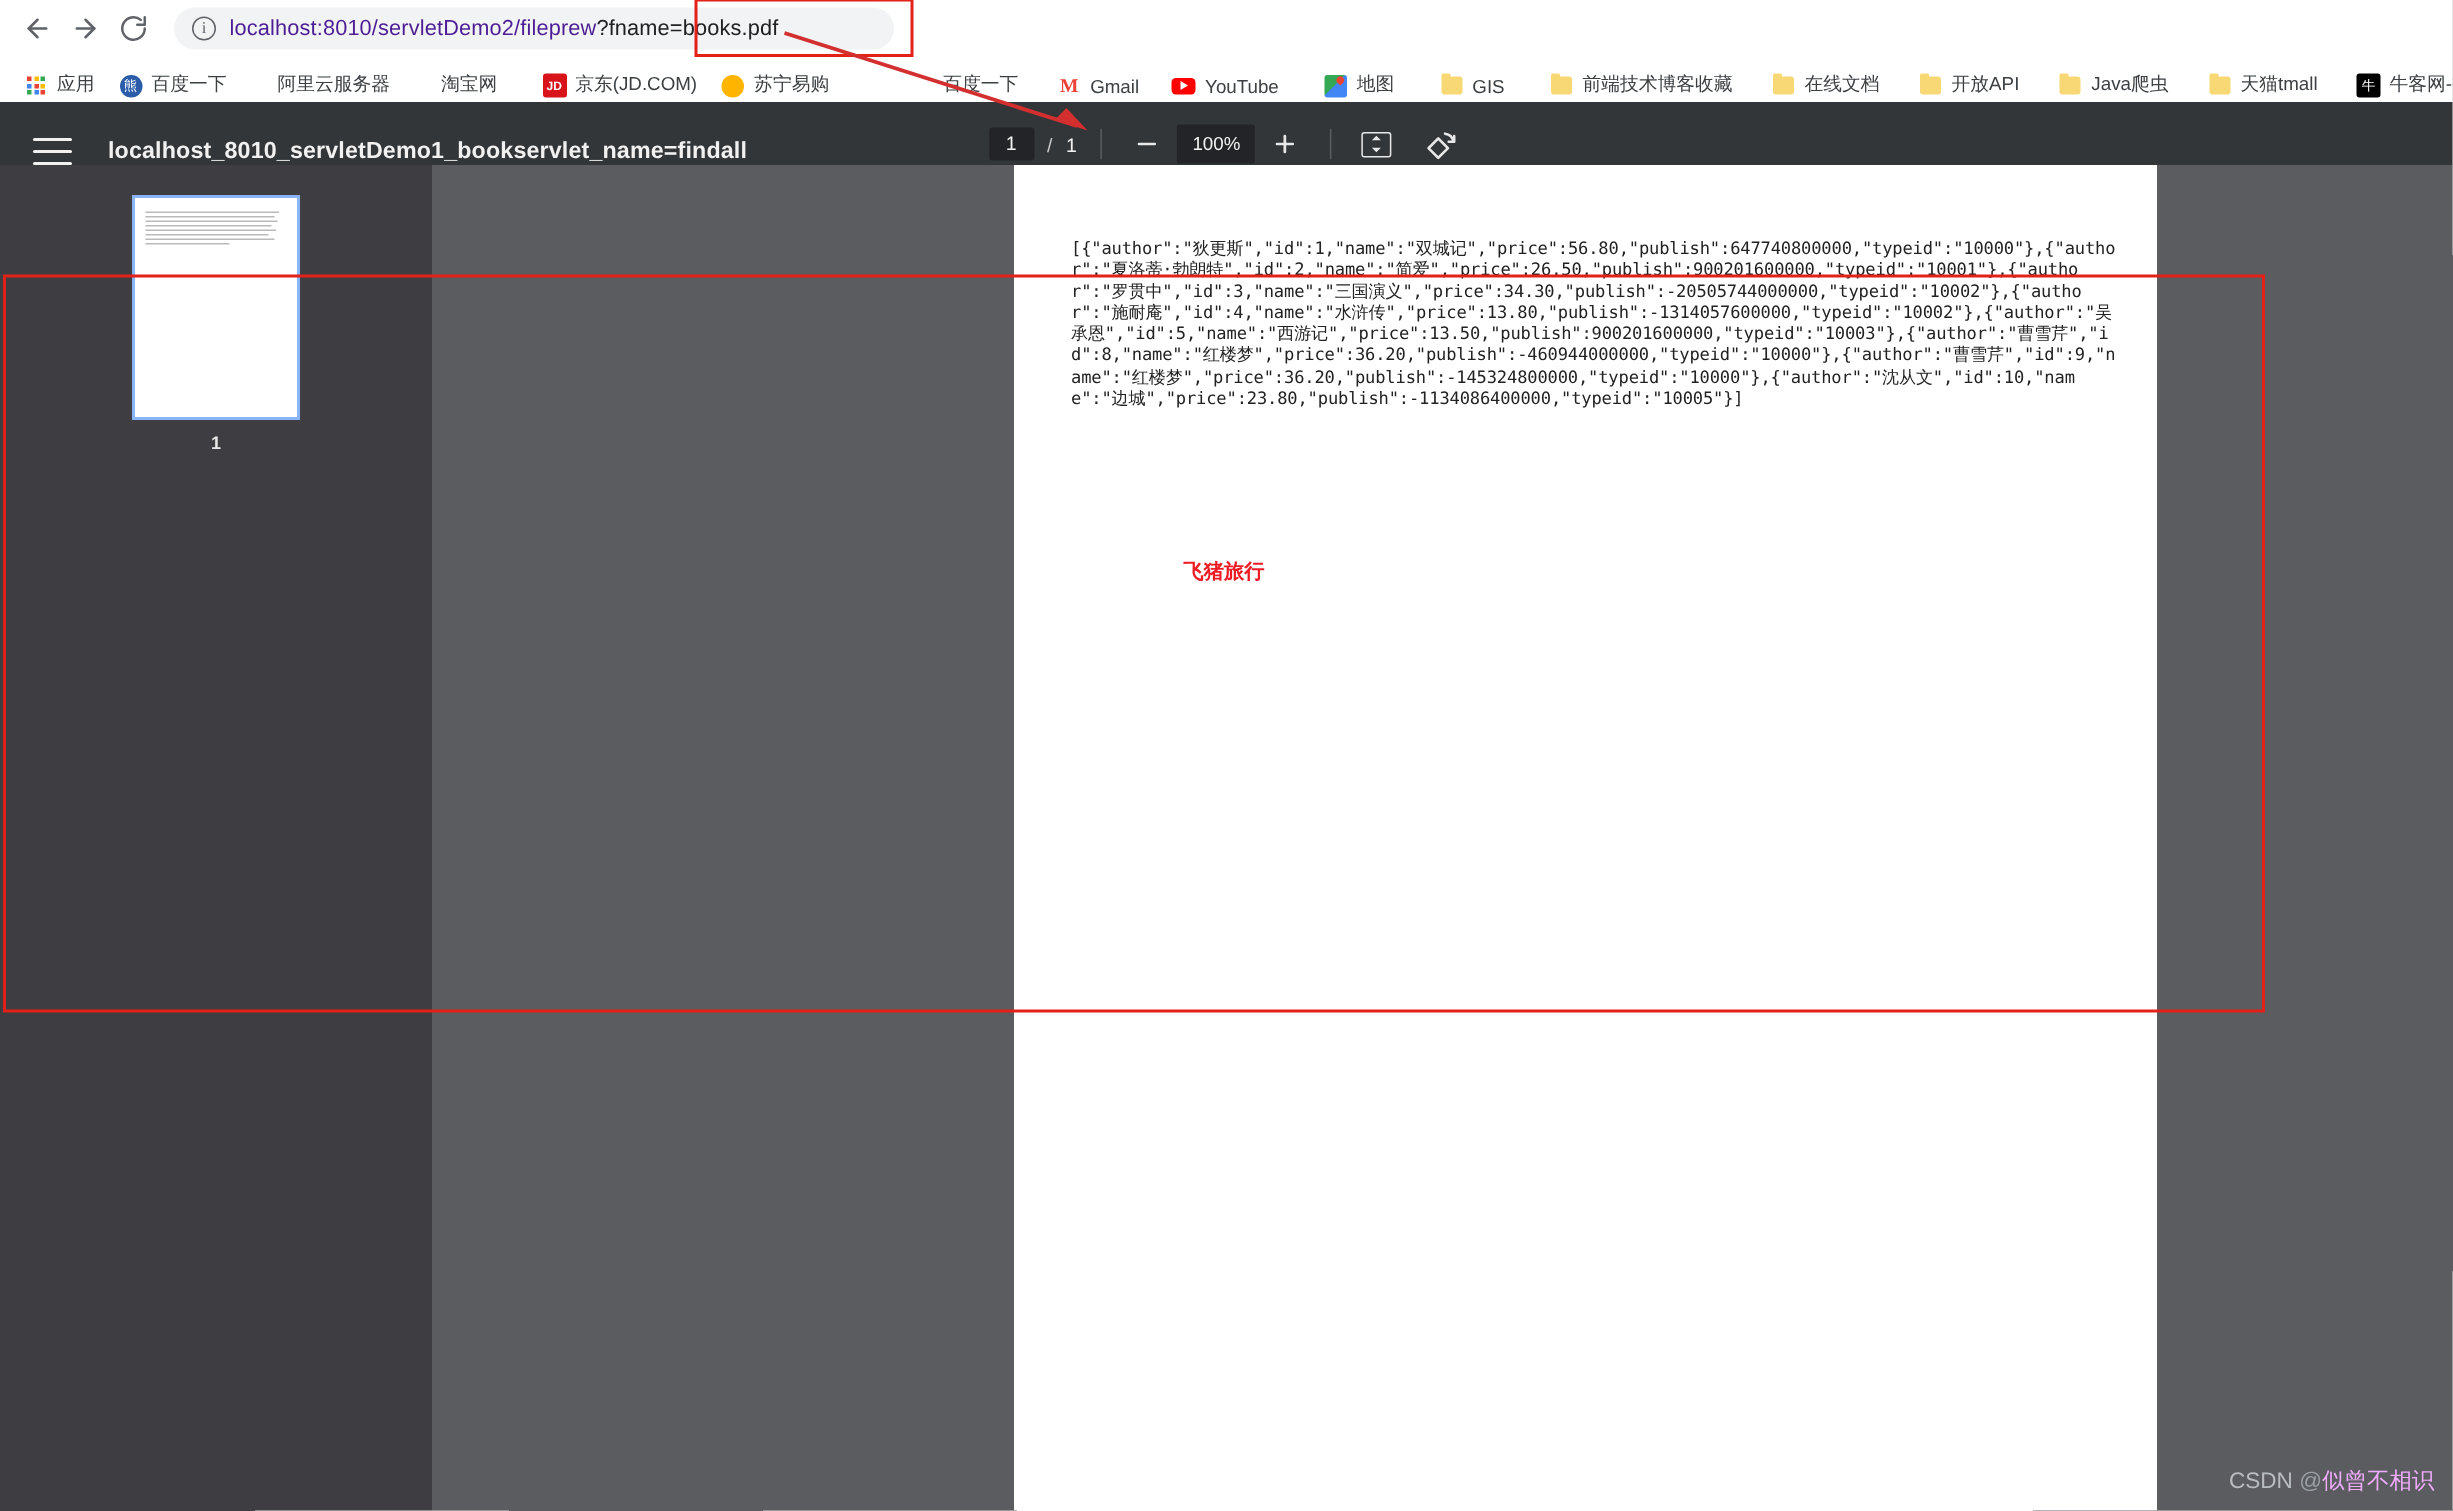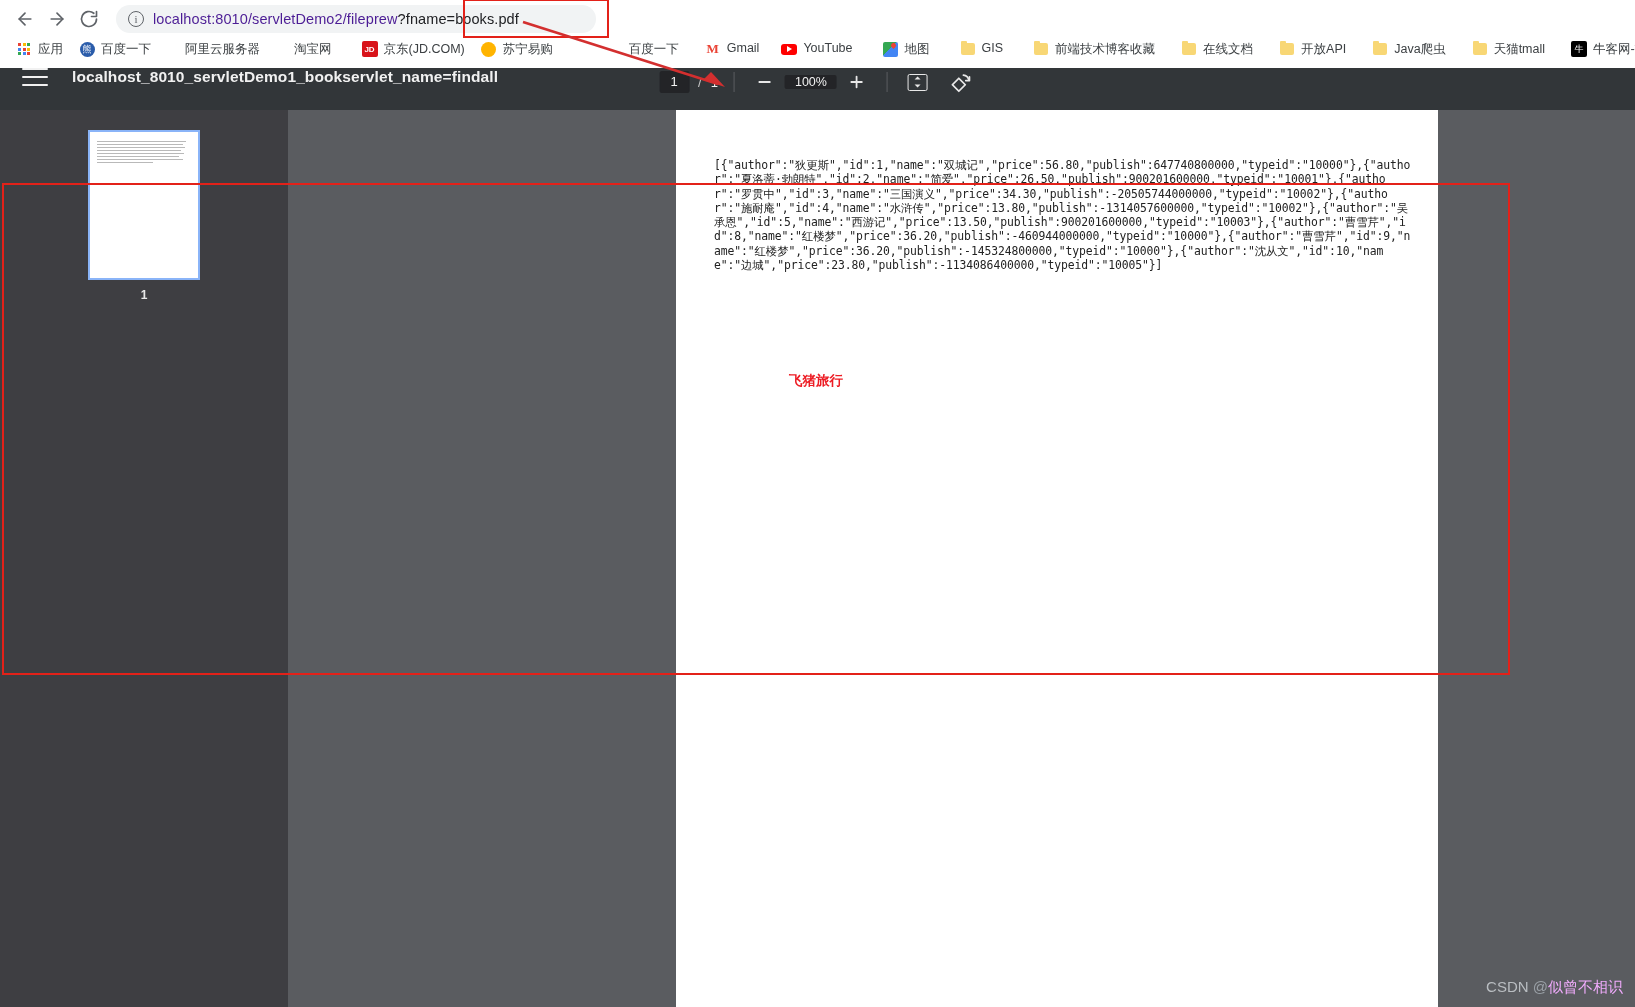--- a/index.html
+++ b/index.html
@@ -77,21 +77,21 @@
     display: flex;
     align-items: center;
     padding: 0 8px;
     gap: 0px;
     background: #ffffff;
     overflow: hidden;
     white-space: nowrap;
   }
   .bm {
     display: inline-flex;
-    align-items: flex-start;
+    align-items: flex-end;
     height: 24px;
     padding: 0 8px;
     gap: 6px;
     font-size: 12.5px;
     color: #3c4043;
     border-radius: 4px;
     flex: 0 0 auto;
   }
   .bm-label { white-space: nowrap; }
   .bm-ico { width: 16px; height: 16px; flex:0 0 auto; display:flex; align-items:center; justify-content:center; font-size:10px; }
@@ -136,21 +136,21 @@
   .pdf-viewer {
     position: relative;
     width: 1635px;
     height: 939px;
     background: #3e3e42;
   }
   .pdf-toolbar {
     height: 42px;
     background: #323639;
     display: flex;
-    align-items: flex-start;
+    align-items: flex-end;
     position: relative;
     color: #f1f1f1;
   }
   .hamburger {
     width: 26px; height: 18px;
     margin-left: 22px;
     display: flex; flex-direction: column; justify-content: space-between;
     flex: 0 0 auto;
   }
   .hamburger i { display:block; height:2.4px; background:#f1f1f1; border-radius:1px; }
@@ -184,21 +184,21 @@
   .page-total { font-size: 13px; color: #f1f1f1; }
   .tb-divider { width:1px; height:20px; background:#5b5e61; margin:0 14px; }
   .tb-btn {
     width: 28px; height: 28px;
     display:flex; align-items:center; justify-content:center;
     color:#e8e8e8; font-size:20px; border-radius:3px;
     flex:0 0 auto;
   }
   .zoom-box {
     background:#232427; color:#f1f1f1;
-    height: 14px; min-width: 52px;
+    height: 26px; min-width: 52px;
     display:flex; align-items:center; justify-content:center;
     font-size: 12.5px; border-radius:2px; margin: 0 4px;
   }
   .fitpage-icon {
     width: 20px; height: 17px;
     border: 1.8px solid #e8e8e8;
     border-radius: 2px;
     display:flex;align-items:center;justify-content:center;
     position: relative;
   }

